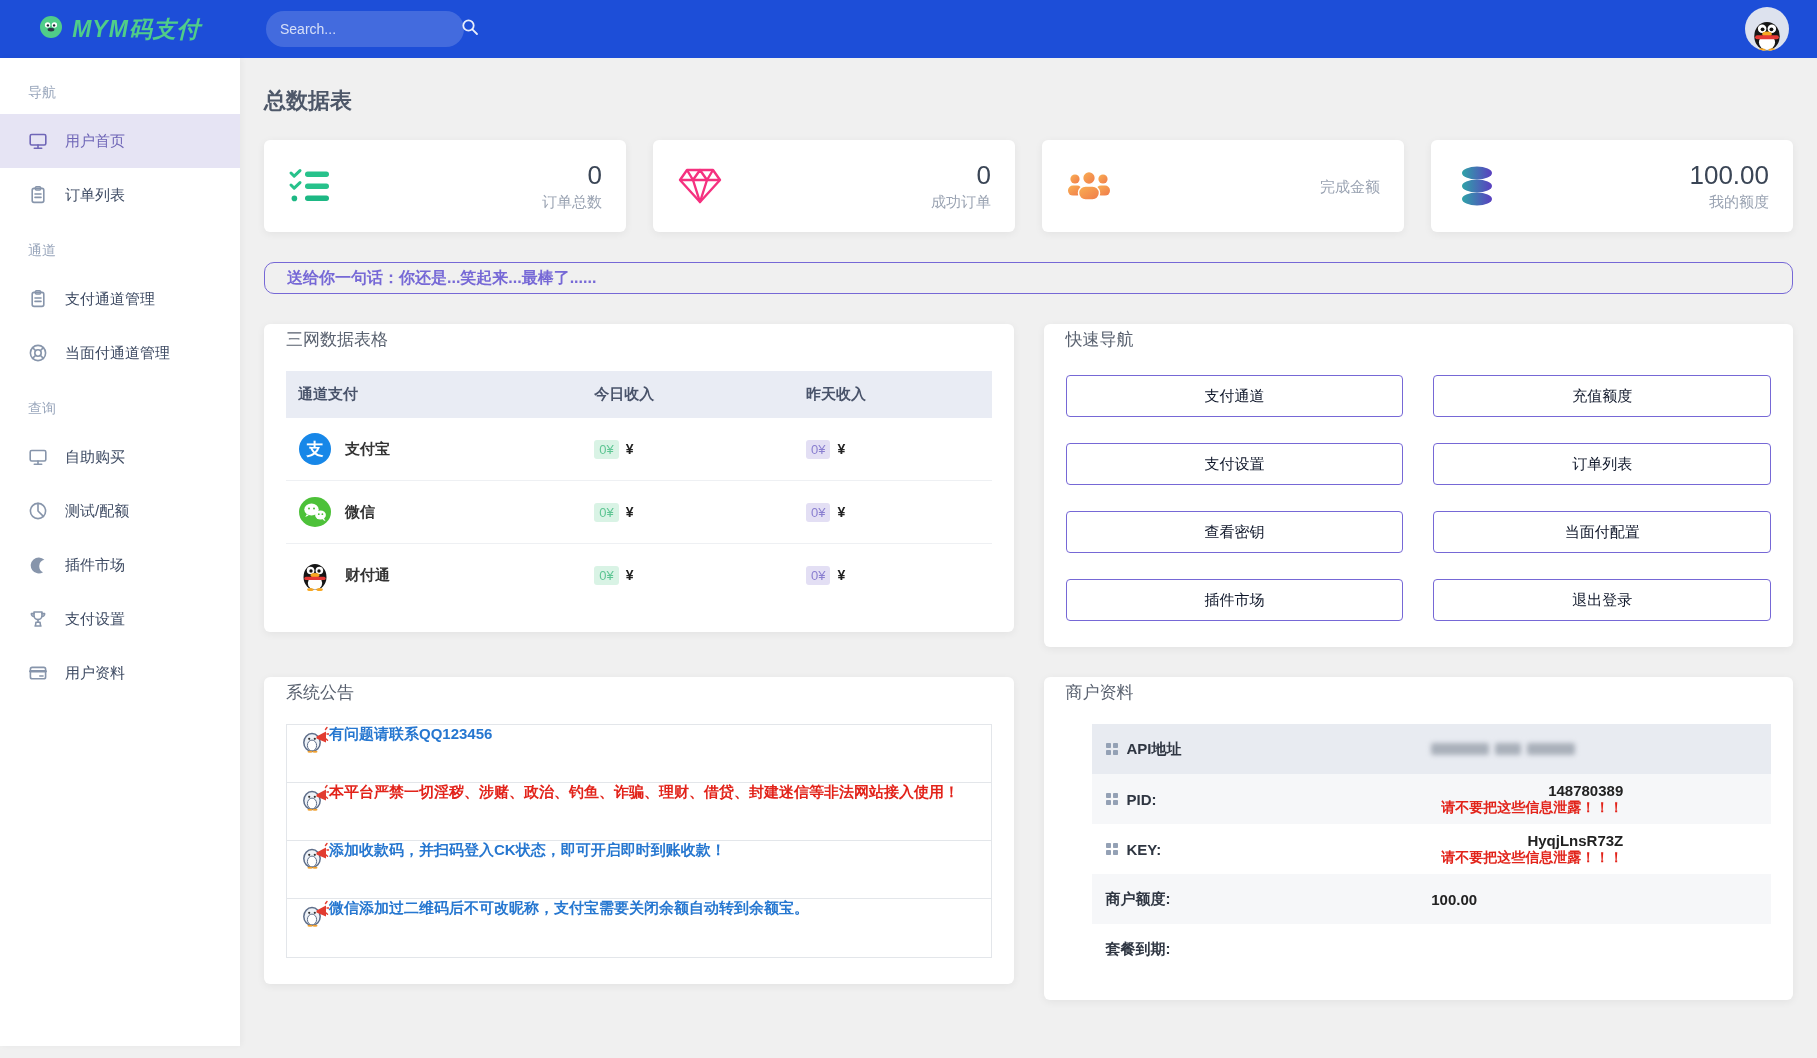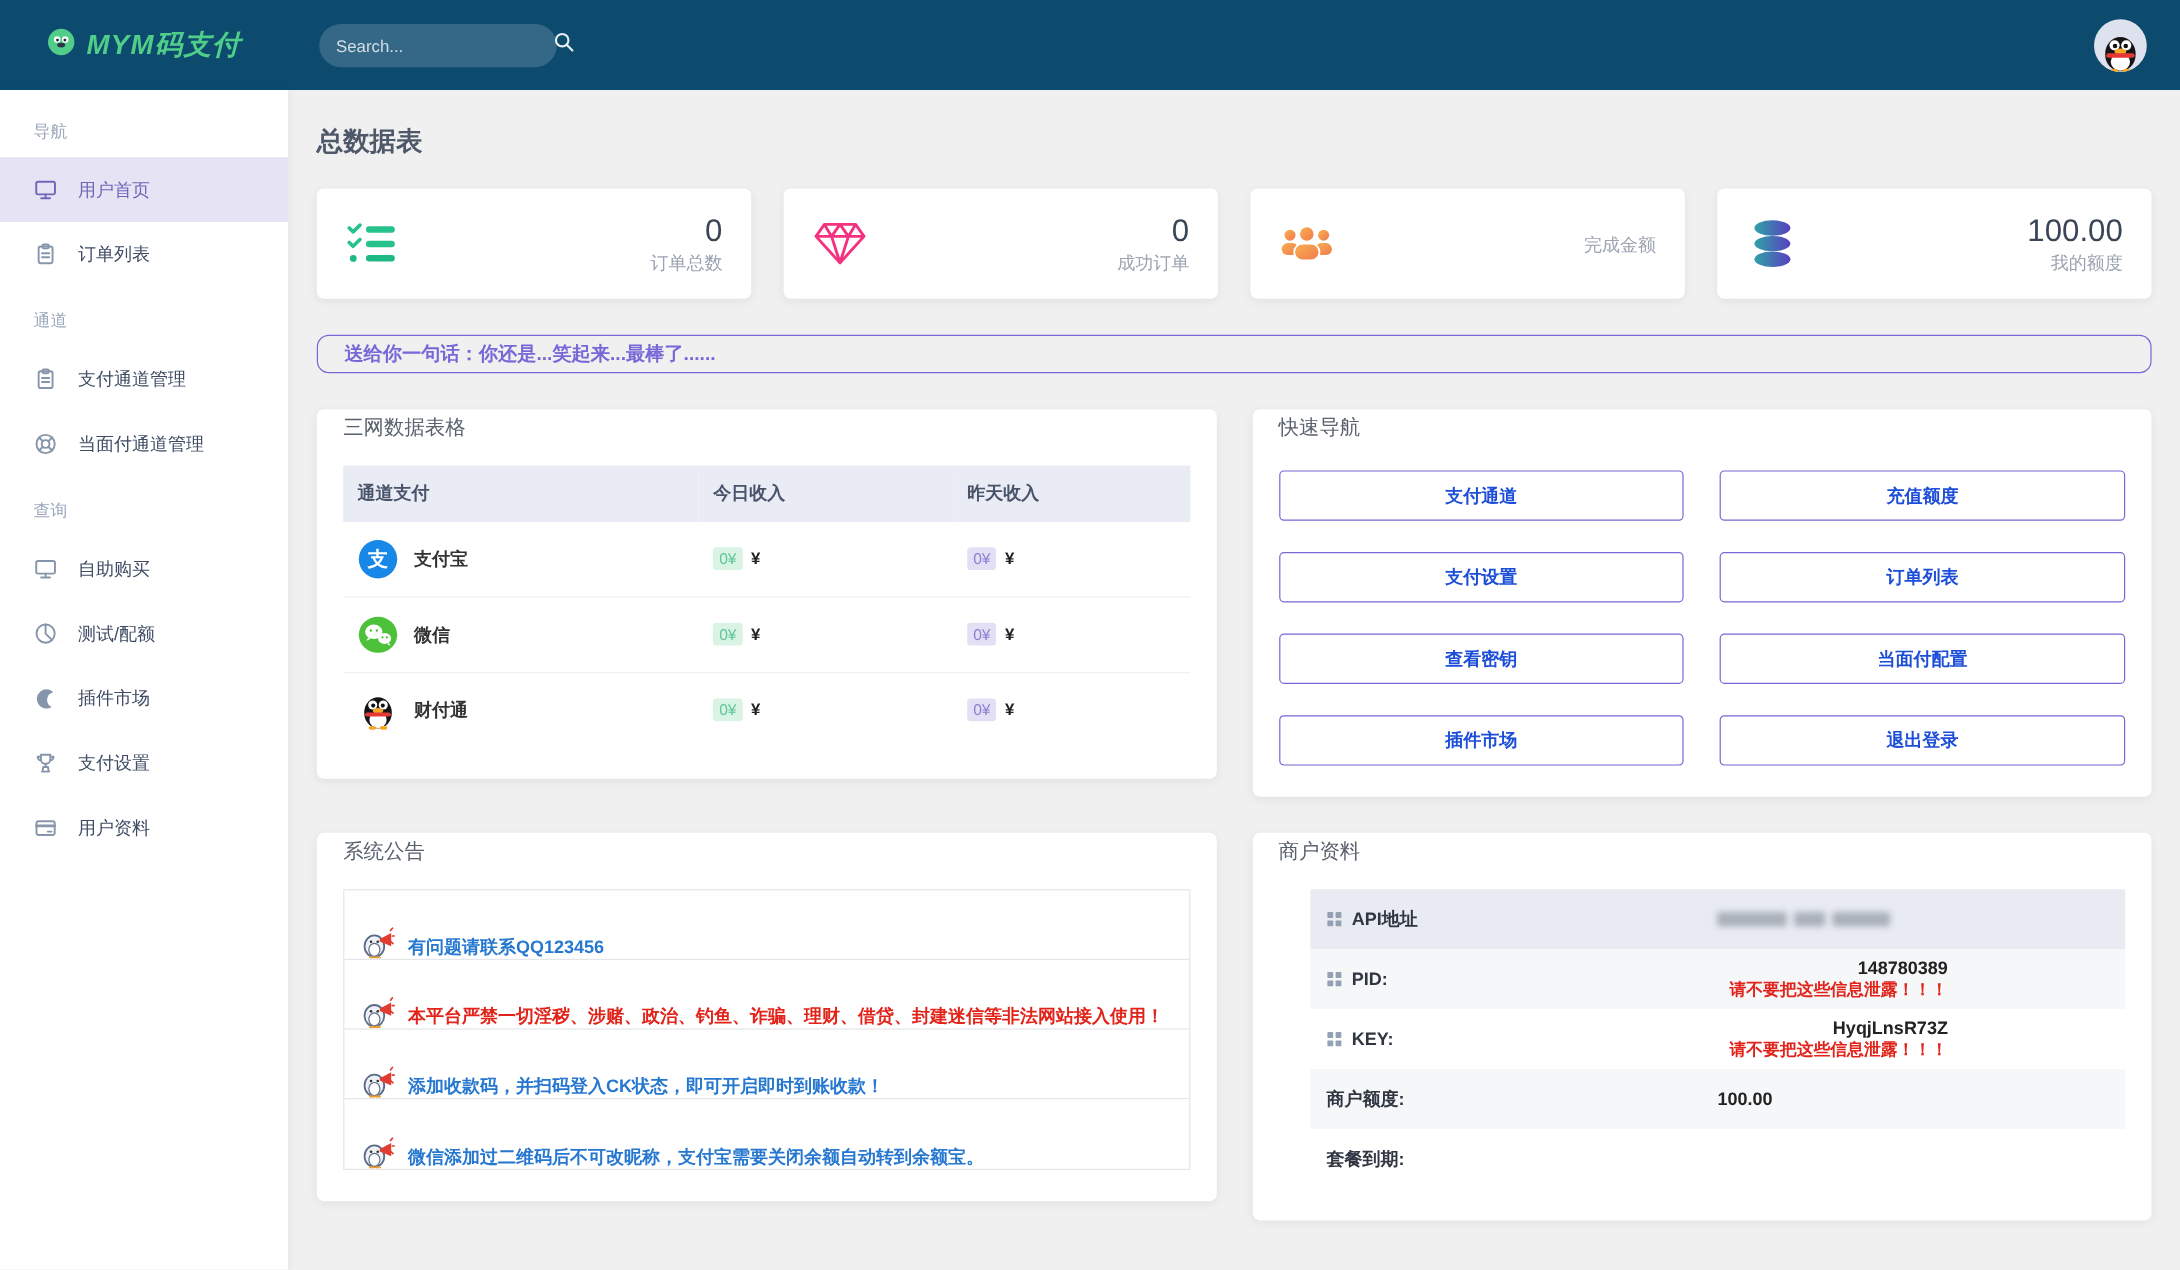--- a/index.html
+++ b/index.html
@@ -1,20 +1,20 @@
 <!DOCTYPE html>
 <html><head>
 <meta charset="utf-8">
 <style>
   * { box-sizing: border-box; margin: 0; padding: 0; }
   html,body { width: 1817px; height: 1058px; overflow: hidden; }
   body { font-family: "Liberation Sans", sans-serif; background: #f0f0f0; color: #333; }
 
   
-  .hdr { display:flex; align-items:center; height:75px; background:#0c4a6e; }
+  .hdr { display:flex; align-items:center; height:58px; background:#1d4ed8; }
   .hdr-logo { width:240px; display:flex; align-items:center; justify-content:center; gap:9px; }
   .logo-text { color:#50cd89; font-size:23px; font-weight:bold; font-style:italic; letter-spacing:1px; }
   .search { margin-left:26px; width:198px; height:36px; border-radius:18px; background:rgba(255,255,255,.17);
             display:flex; align-items:center; padding:0 14px; }
   .search input { flex:1; background:transparent; border:none; outline:none; color:#fff; font-size:14px; }
   .search input::placeholder { color:rgba(255,255,255,.78); }
   .avatar { margin-left:auto; margin-right:28px; width:44px; height:44px; border-radius:50%;
             background:#dde2ee; display:flex; align-items:flex-end; justify-content:center; overflow:hidden; cursor:pointer; }
 
   
@@ -56,25 +56,25 @@
   tr:last-child td { border-bottom:none; }
   .chan { display:flex; align-items:center; gap:13px; font-weight:600; color:#333; font-size:15px; }
   .badge { font-size:13px; padding:2px 5px; border-radius:3px; }
   .badge.g { background:#d9f3e5; color:#5fc694; }
   .badge.p { background:#e3dff4; color:#8a7fd0; }
   .yen { font-weight:bold; color:#222; margin-left:7px; font-size:14px; }
 
   
   .qgrid { display:grid; grid-template-columns:1fr 1fr; gap:26px 30px; margin-top:24px; }
   .qbtn { height:42px; border:1px solid #7668d6; border-radius:4px; background:#fff;
-          color:#1d4ed8; font-size:15px; cursor:pointer; font-family:inherit;font-weight:bold; }
+          color:#0f172a; font-size:15px; cursor:pointer; font-family:inherit; }
 
   
   .annlist { border:1px solid #e3e6ea; }
-  .ann { display:flex; align-items:flex-end; gap:11px; height:58px; padding:0 14px; border-bottom:1px solid #e3e6ea; }
+  .ann { display:flex; align-items:flex-start; height:58px; padding:0 14px; border-bottom:1px solid #e3e6ea; }
   .ann:last-child { border-bottom:none; }
   .ann .txt { font-weight:bold; font-size:15px; }
   .blue { color:#2677d0; } .red { color:#e2231a; }
 
   
   .mrow { display:flex; align-items:center; height:50px; padding:0 14px; font-size:15px;margin-left:26px; }
   .mrow .l { display:flex; align-items:center; gap:9px; width:50%; color:#2f3642; font-weight:bold; }
   .mrow .v { font-weight:bold; color:#222; display:flex; align-items:flex-end;flex-direction:column; }
   .warn { color:#e2231a; font-weight:bold; font-size:14px; margin-left:10px; }
   .m0 { background:#e8ebf1; } .m1 { background:#f6f7f9; } .m2 { background:#fff; }

